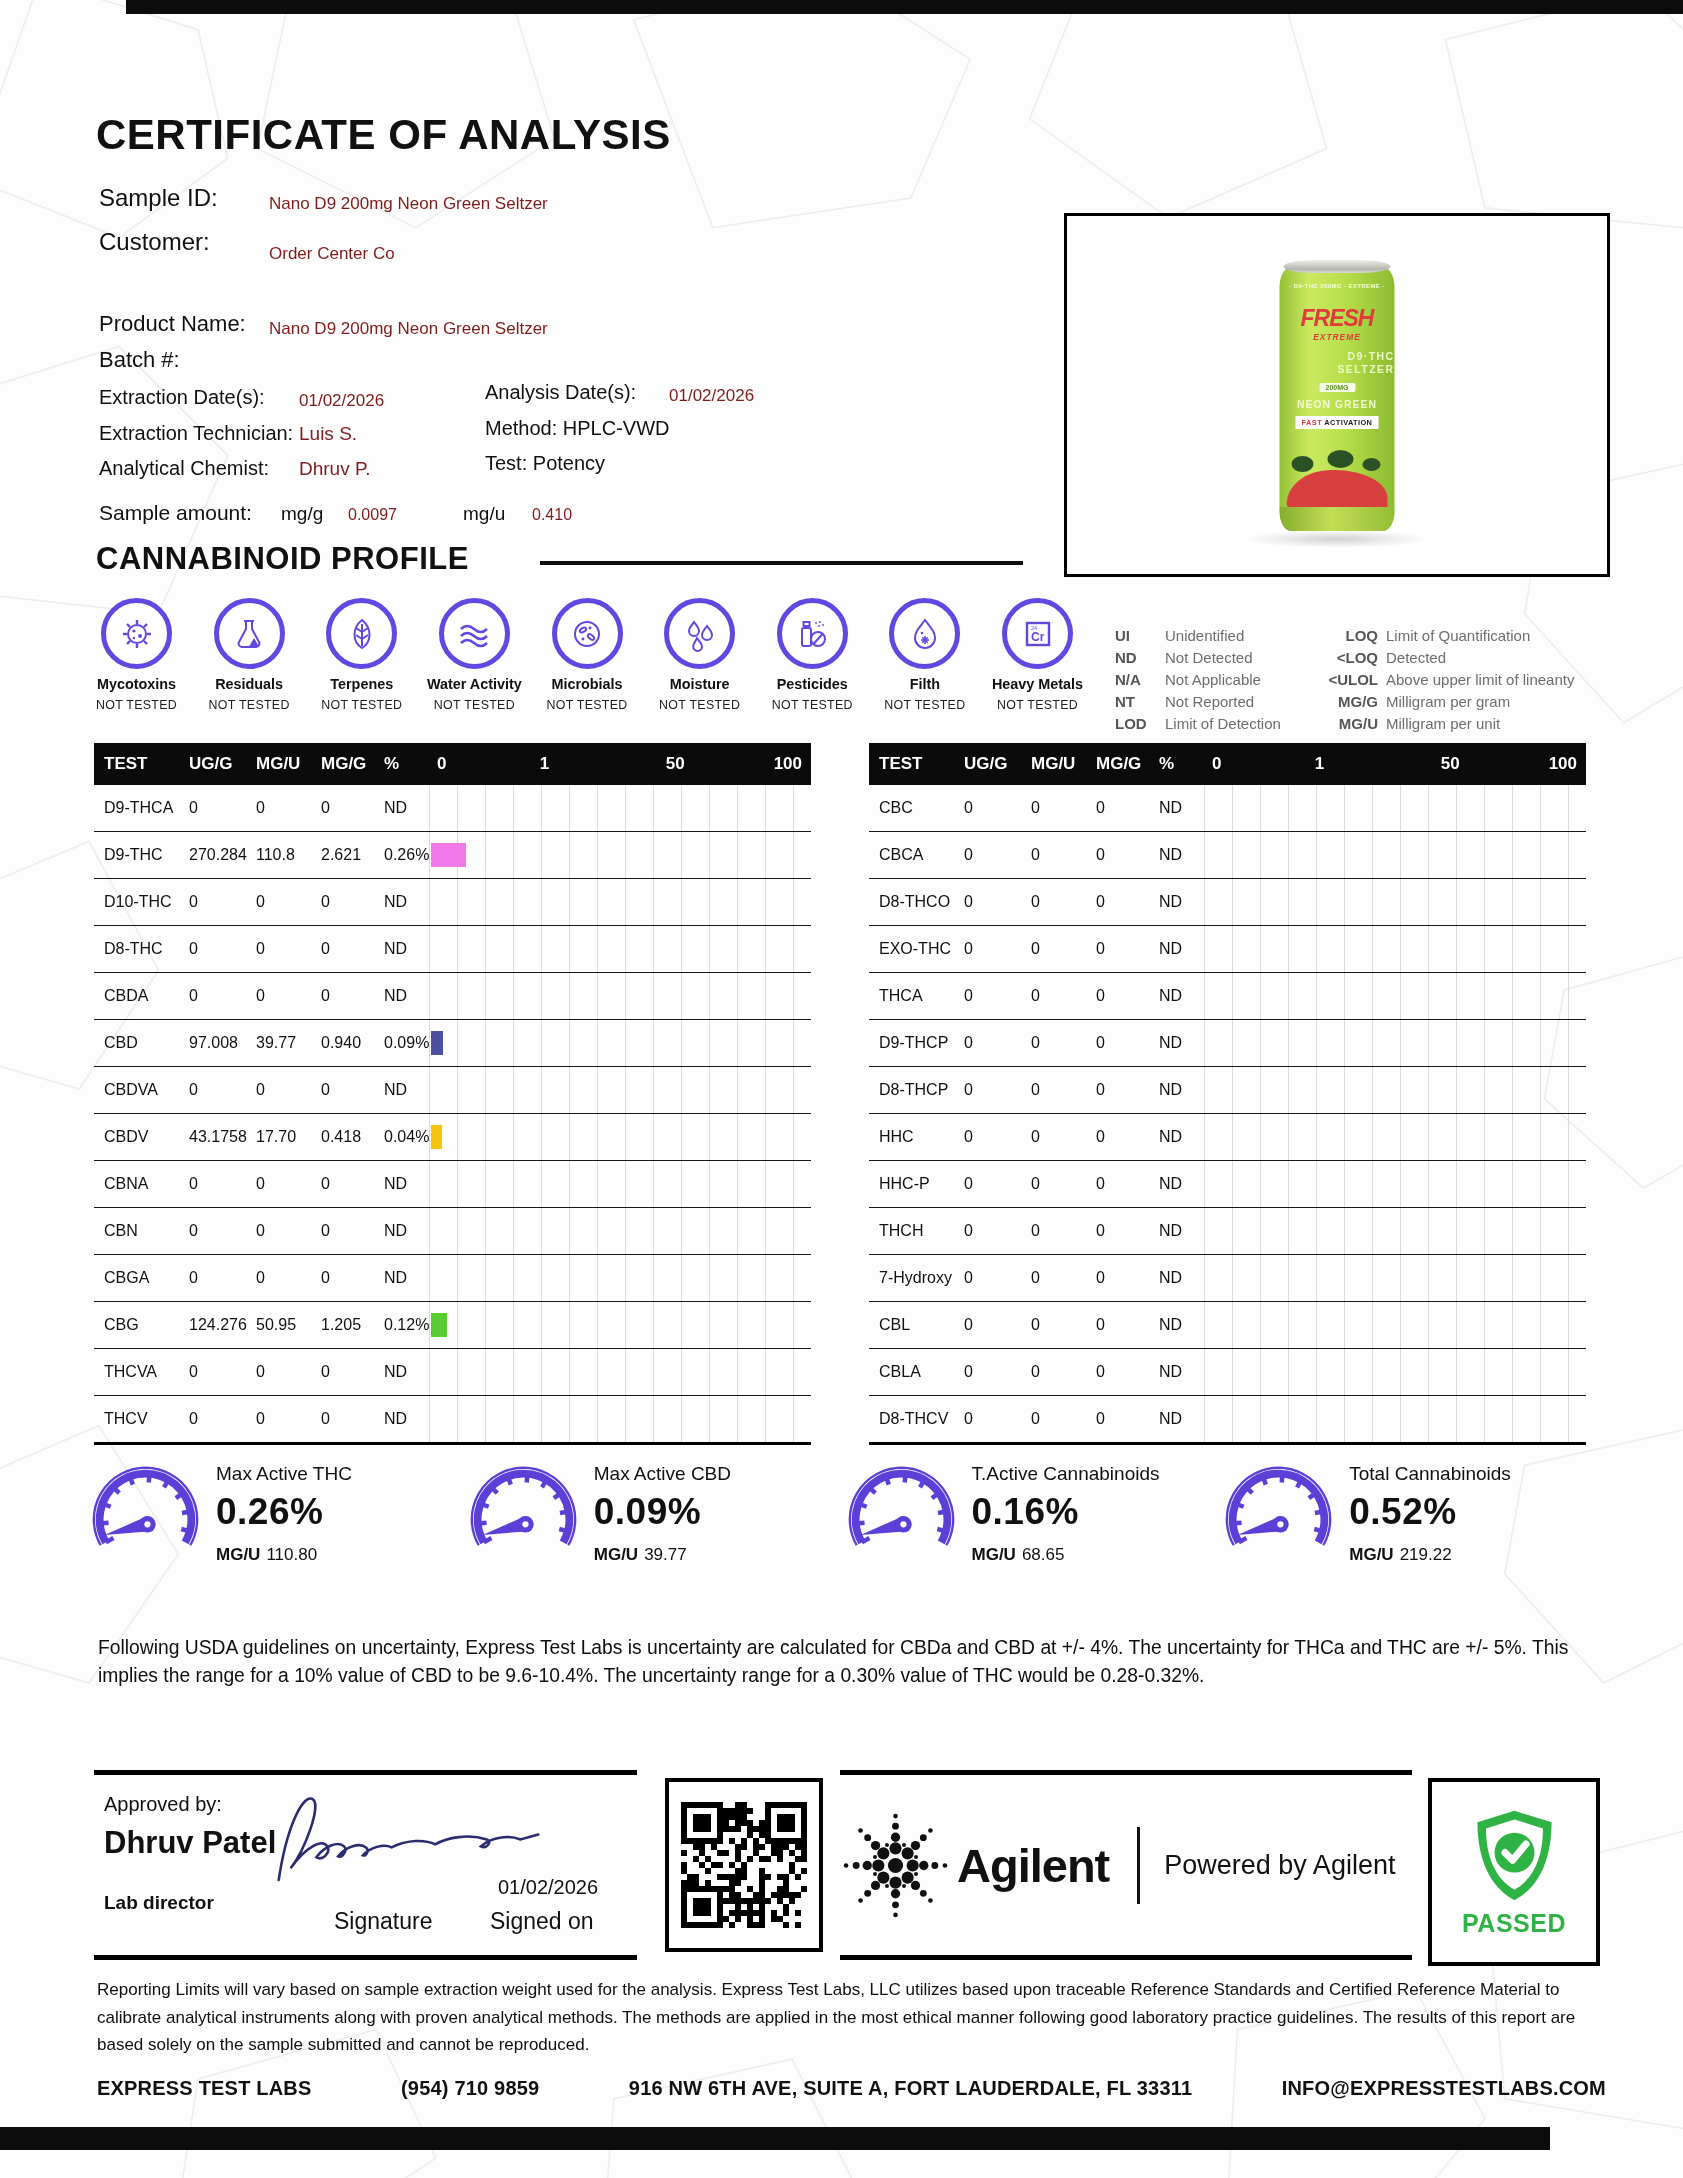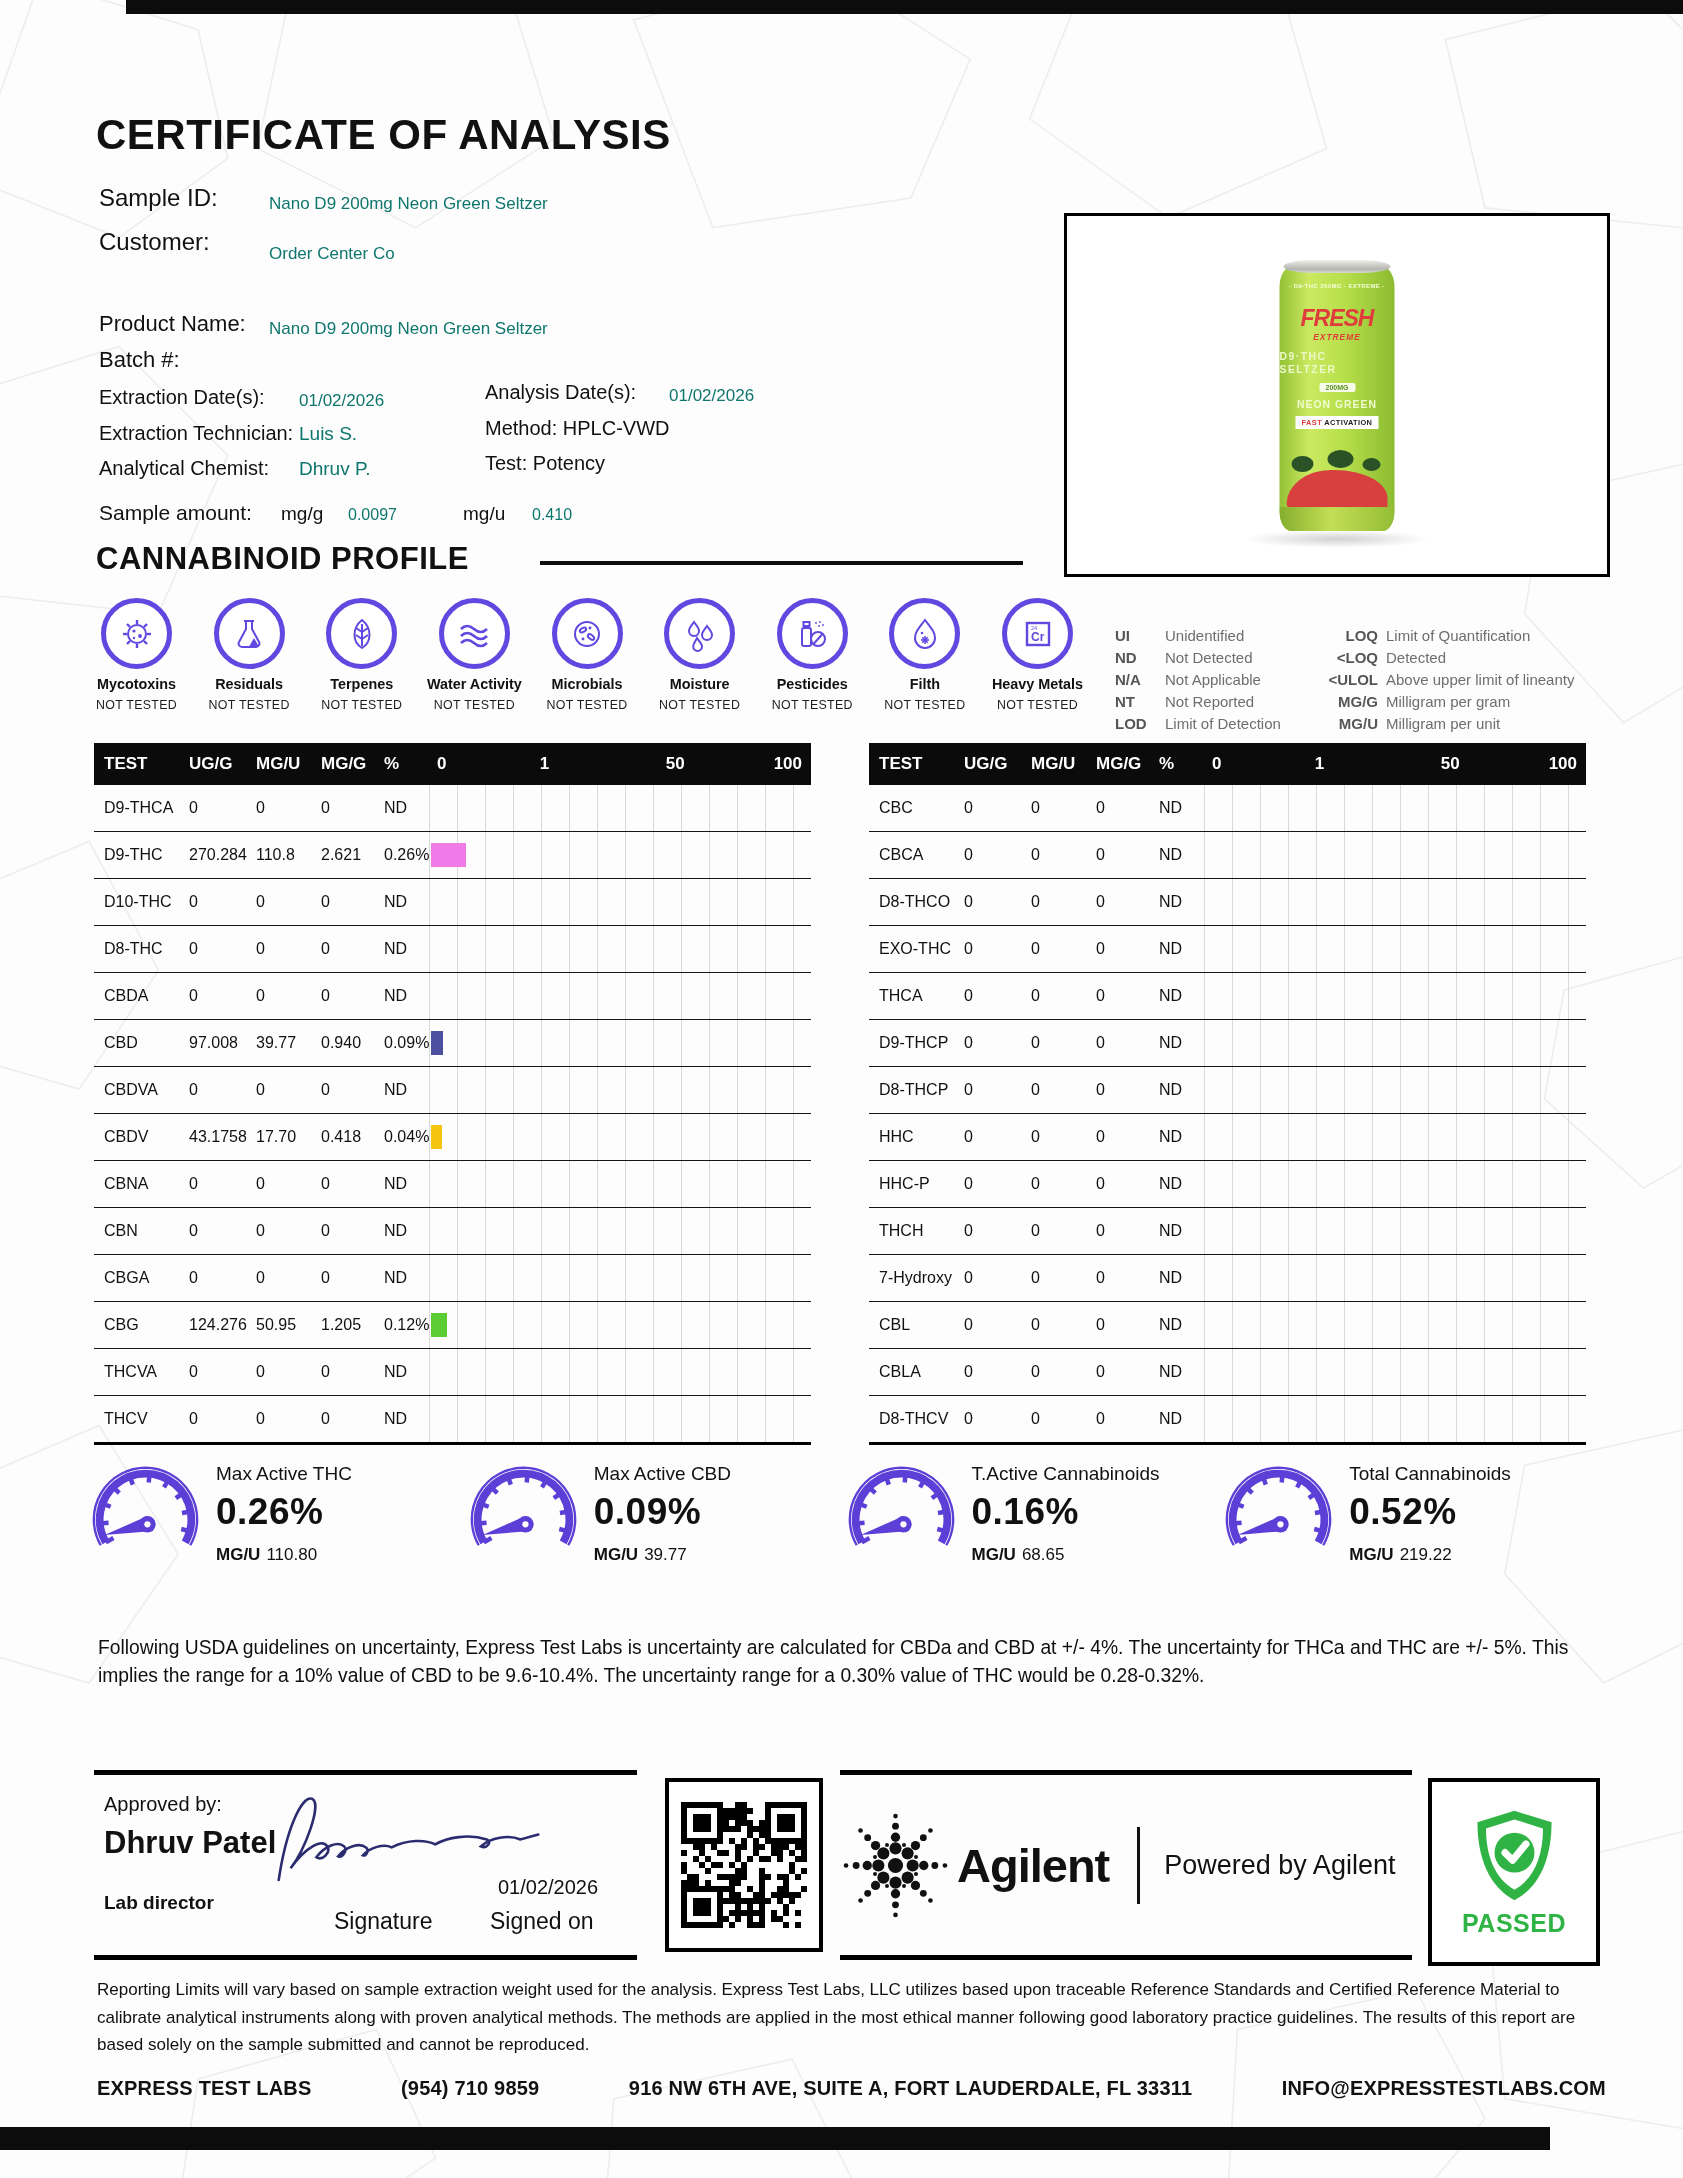--- a/index.html
+++ b/index.html
@@ -12,35 +12,35 @@
 
   .title{position:absolute;left:96px;top:111px;margin:0;font-size:42px;font-weight:800;letter-spacing:0.5px;}
 
   .logo{position:absolute;left:851px;top:71px;width:738px;height:109px;display:flex;align-items:center;justify-content:flex-end;}
   .logo .bub{margin-bottom:46px;margin-right:2px;}
   .logo-word{font-size:62px;font-weight:800;font-style:italic;letter-spacing:-3px;line-height:1;}
   .logo-test{color:#6247E0;font-weight:400;font-style:normal;letter-spacing:-2px;}
 
   .lab{position:absolute;color:#111;}
   .f24{font-size:24px;} .f22{font-size:22px;} .f21{font-size:21px;} .f20{font-size:20px;} .f19{font-size:19px;}
-  .val{position:absolute;font-size:17px;color:#0f766e;}
+  .val{position:absolute;font-size:17px;color:#7f1d1d;}
   .val16{font-size:16px;}
 
   .product-box{position:absolute;left:1064px;top:213px;width:540px;height:358px;border:3px solid #000;background:#fff;}
   .can{position:absolute;left:50%;top:44px;transform:translateX(-50%);width:115px;height:275px;}
   .can-shadow{position:absolute;left:50%;bottom:26px;transform:translateX(-50%);width:188px;height:18px;
               background:radial-gradient(ellipse at center,rgba(0,0,0,.18) 0%,rgba(0,0,0,0) 70%);}
   .can-lid{position:relative;z-index:2;height:13px;margin:0 4px;border-radius:50%/90%;
            background:linear-gradient(#efefec,#b4b6ae 70%,#d7d8d2);}
   .can-body{position:absolute;top:7px;bottom:4px;left:0;right:0;border-radius:12px/20px;overflow:hidden;
             background:linear-gradient(90deg,#93c135,#cbe961 26%,#b8e04b 55%,#8cbb31);}
   .can-band{margin-top:16px;font-size:6px;font-weight:700;color:#f3ffd8;text-align:center;letter-spacing:0.4px;white-space:nowrap;}
   .can-fresh{margin-top:16px;text-align:center;font-size:23px;font-weight:800;font-style:italic;color:#e03c3c;letter-spacing:-1px;}
   .can-extreme{text-align:center;font-size:8.4px;font-weight:800;font-style:italic;color:#e03c3c;letter-spacing:1px;}
-  .can-line{margin-top:8px;text-align:left;font-size:10.4px;font-weight:800;color:#ecf9c8;letter-spacing:1.5px;line-height:1.25;}
+  .can-line{margin-top:8px;text-align:right;font-size:10.4px;font-weight:800;color:#ecf9c8;letter-spacing:1.5px;line-height:1.25;}
   .can-badge{width:36px;margin:7px auto 0;background:#f7fcea;color:#57901e;font-size:7px;font-weight:800;
              text-align:center;border-radius:2px;padding:1px 0;}
   .can-flavor{margin-top:7px;text-align:center;font-size:10.4px;font-weight:800;color:#eefccf;letter-spacing:1px;}
   .can-strip{width:72%;margin:6px auto 0;background:#fff;font-size:7.4px;text-align:center;padding:2px 0;font-weight:800;letter-spacing:0.4px;}
   .can-strip .fast{color:#e03c3c;} .can-strip .act{color:#1c1c1c;}
   .can-splash{position:absolute;left:0;right:0;bottom:22px;height:59px;}
   .splash-red{position:absolute;left:6%;right:6%;top:20px;bottom:-8px;background:#d84040;
               border-radius:55% 65% 45% 50%/90% 75% 25% 35%;}
   .blob{position:absolute;background:#2b5226;border-radius:50%;}
   .can-bottom{position:absolute;left:0;right:0;bottom:0;height:24px;

